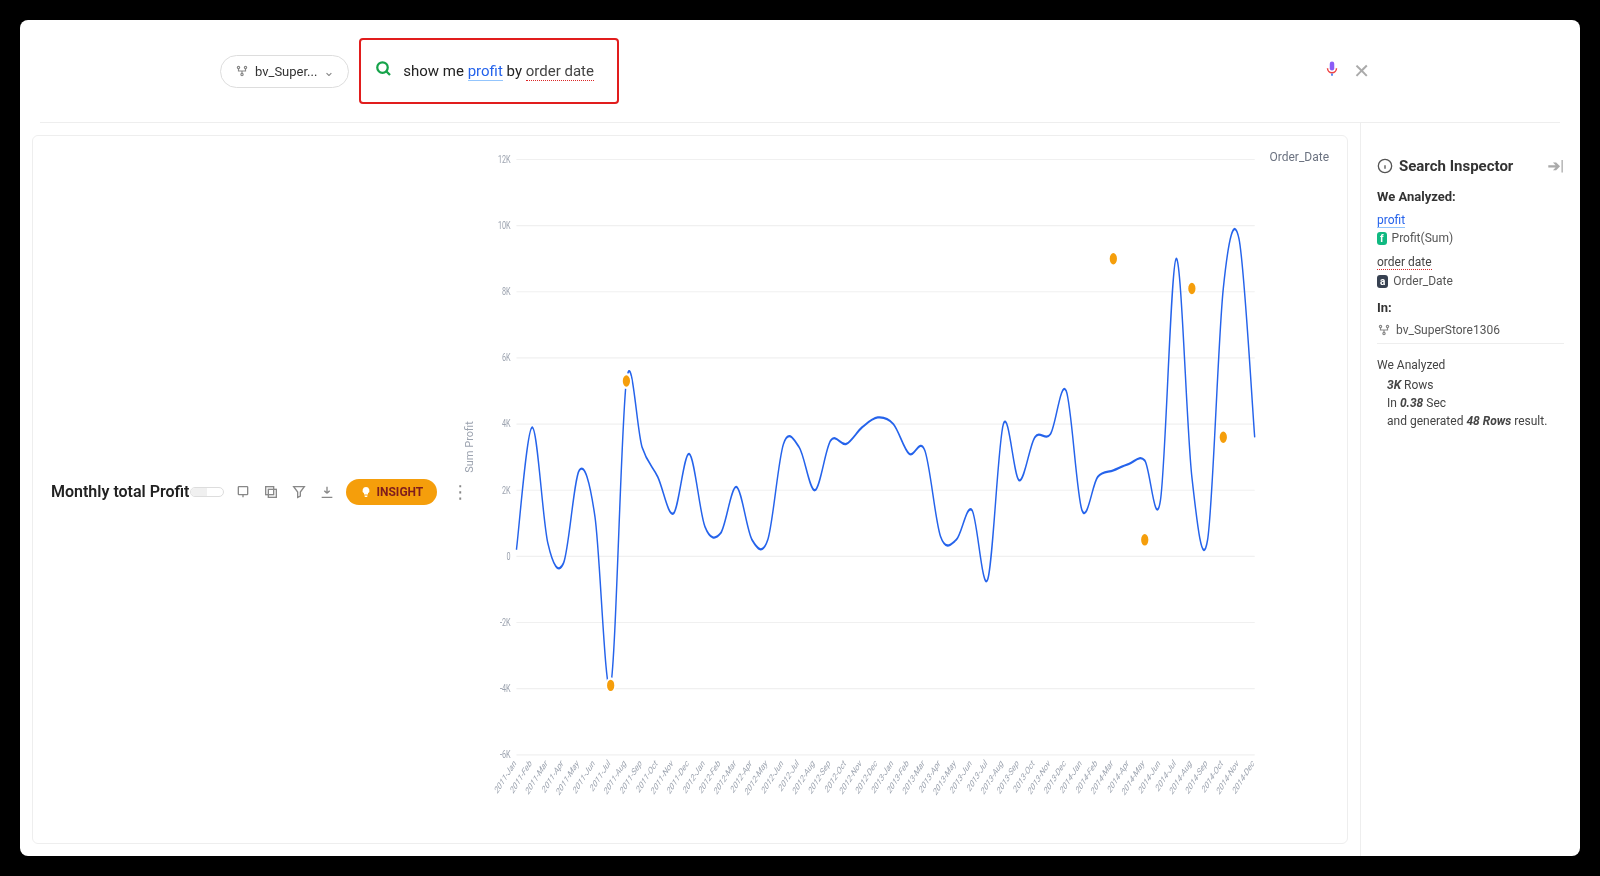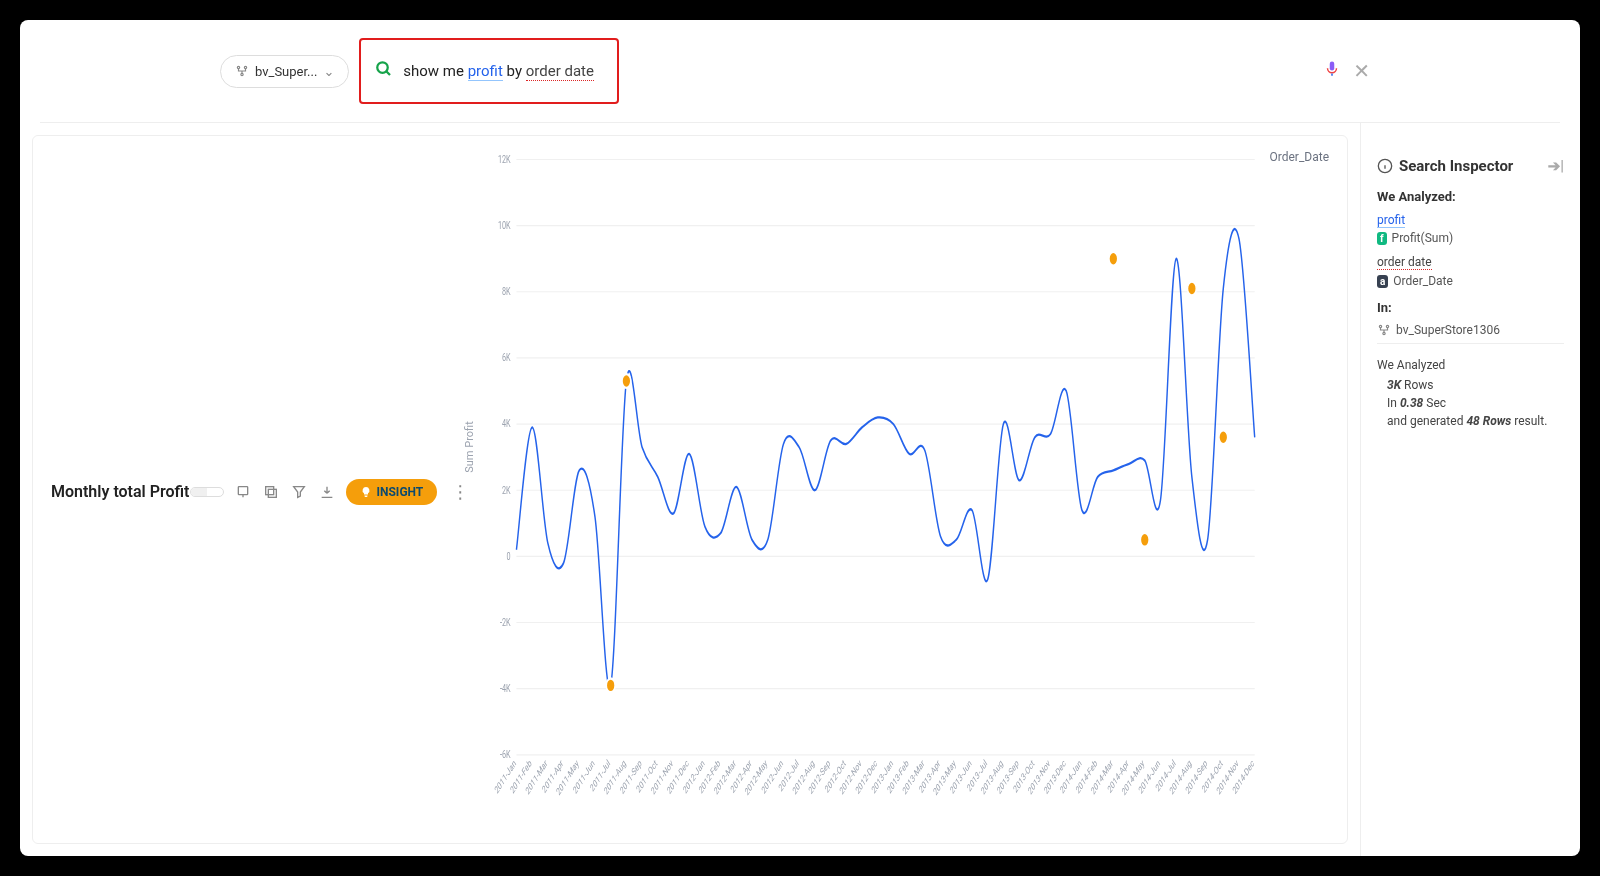--- a/index.html
+++ b/index.html
@@ -20,21 +20,21 @@
 .main-area { display: flex; flex: 1; overflow: hidden; }
 .chart-panel { flex: 1; margin: 12px; border: 1px solid #eee; border-radius: 6px; padding: 12px 18px 8px 18px; display: flex; flex-direction: row; background:#fff; }
 .chart-header { display: flex; align-items: center; justify-content: space-between; }
 .chart-title { font-weight: 600; font-size: 16px; color: #222; }
 .toolbar { display: flex; align-items: center; gap: 10px; }
 .tb-group { display: flex; border: 1px solid #ddd; border-radius: 16px; overflow: hidden; }
 .tb-group span { padding: 4px 8px; font-size: 12px; display:flex; align-items:center; }
 .tb-group .active { background: #f0f0f0; }
 .tb-ico { width: 18px; height: 18px; color: #888; cursor: pointer; display:flex; align-items:center; justify-content:center; }
 .tb-ico svg { width: 16px; height: 16px; }
-.insight-btn { background: #f59e0b; color: #0c4a6e; border-radius: 16px; padding: 6px 14px; font-size: 12px; font-weight: 700; display: flex; align-items: center; gap: 5px; cursor: pointer; }
+.insight-btn { background: #f59e0b; color: #7f1d1d; border-radius: 16px; padding: 6px 14px; font-size: 12px; font-weight: 700; display: flex; align-items: center; gap: 5px; cursor: pointer; }
 .more-dots { color: #888; font-size: 18px; padding: 0 4px; cursor: pointer; }
 .chart-body { flex: 1; position: relative; }
 .ylabel { position: absolute; left: -4px; top: 50%; transform: rotate(-90deg) translateX(50%); transform-origin: left center; font-size: 11px; color: #9ca3af; }
 .xlabel { text-align: center; font-size: 12px; color: #6b7280; margin-top: 2px; }
 .inspector { width: 220px; border-left: 1px solid #eee; padding: 14px 16px; font-size: 13px; color: #333; overflow:auto; }
 .insp-head { display: flex; align-items: center; gap: 6px; font-weight: 700; font-size: 15px; margin-bottom: 14px; margin-top: 20px; }
 .insp-head .pin { margin-left: auto; color: #aaa; cursor:pointer; }
 .insp-sec-title { font-weight: 700; margin: 8px 0; }
 .insp-term { color: #2563eb; border-bottom: 1px solid #93c5fd; font-size: 12px; }
 .insp-meta { font-size: 12px; color: #555; display: flex; align-items: center; gap: 5px; margin-top: 4px; }

